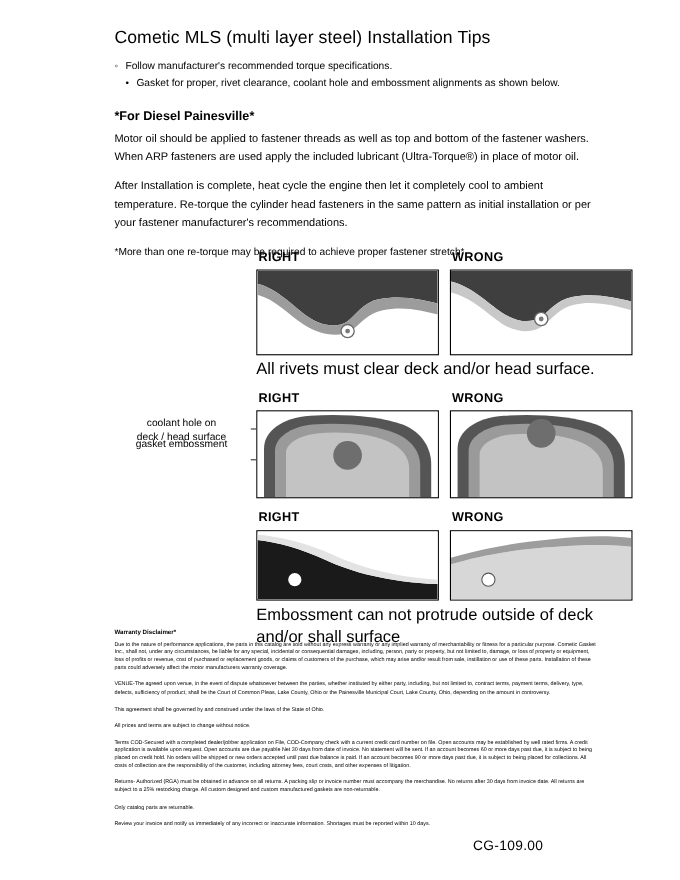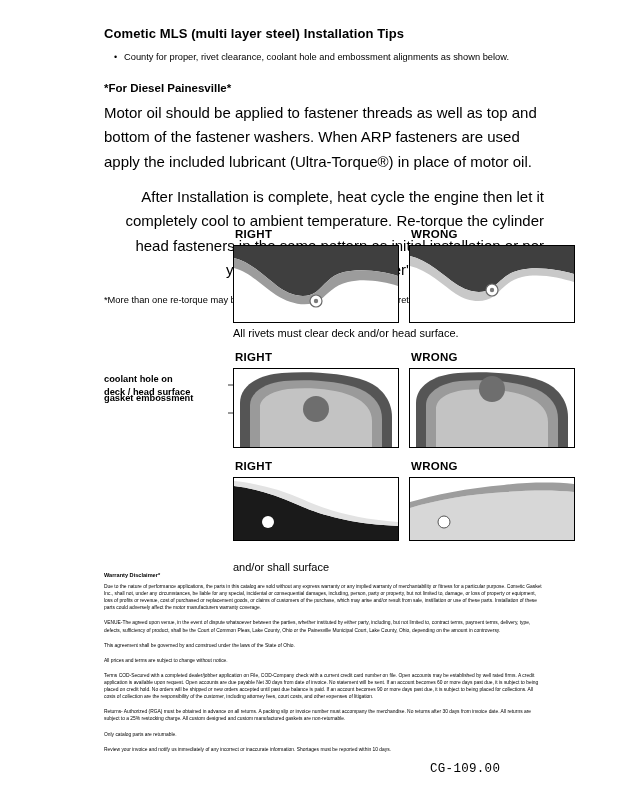--- a/index.html
+++ b/index.html
@@ -22,22 +22,22 @@
     padding: 0;
     box-sizing: border-box;
   }
   .content {
     position: absolute;
     left: 104px;
     top: 26px;
     width: 440px;
   }
   h1.title {
-    font-size: 13px;
-    font-weight: bold;
+    font-size: 16px;
+    font-weight: normal;
     margin: 0 0 9px 0;
     letter-spacing: 0.1px;
   }
   .bullet-list {
     margin: 0;
     padding: 0;
     list-style: none;
   }
   .bullet-list li {
     font-size: 9.3px;
@@ -69,27 +69,26 @@
     left: 10px;
     top: -0.5px;
     font-size: 9px;
   }
   h2.subtitle {
     font-size: 11.5px;
     font-weight: bold;
     margin: 17px 0 7px 0;
   }
   p.para {
-    font-size: 15px;
+    font-size: 10px;
     line-height: 1.62;
     margin: 0 0 11px 0;
   }
   p.para.last {
     margin-bottom: 0;
-    text-align: right;
   }
   .note {
     font-size: 9.3px;
     line-height: 1.62;
     margin: 11px 0 0 0;
   }
 
   
   .figures {
     position: absolute;
@@ -122,40 +121,39 @@
     width: 166px;
     height: 78px;
     border: 1px solid #000;
     overflow: hidden;
     background: #ffffff;
     box-sizing: border-box;
   }
   .fig-box.left { left: 129px; }
   .fig-box.right { left: 305px; }
   .fig-caption {
-    font-size: 11px;
+    font-size: 15px;
     margin: 4px 0 0 129px;
   }
   .fig-caption.two-line {
     line-height: 1.35;
   }
 
   
   .callouts {
     position: absolute;
     left: 0;
     top: 0;
     width: 129px;
   }
   .callout {
     position: absolute;
     font-size: 9.3px;
-    text-align: left;
+    text-align: center;
     line-height: 1.35;
-    font-weight: bold;
   }
 
   
   .warranty {
     position: absolute;
     left: 104px;
     top: 572px;
     width: 440px;
   }
   .warranty h3 {
@@ -168,36 +166,36 @@
     line-height: 1.45;
     margin: 0 0 8px 0;
     text-align: left;
   }
   .doc-id {
     position: absolute;
     left: 430px;
     top: 762px;
     font-size: 12.5px;
     letter-spacing: 0.3px;
-    font-family: Liberation Mono, monospace;
   }
   svg { display: block; }
 </style>
 </head>
 <body>
 
 <div class="page">
 
   <div class="content">
     <h1 class="title">Cometic MLS (multi layer steel) Installation Tips</h1>
 
     <ul class="bullet-list">
+      <li>Follow manufacturer's recommended torque specifications.</li>
     </ul>
     <ul class="sub-list">
-      <li>County for proper, rivet clearance, coolant hole and embossment alignments as shown below.</li>
+      <li>Gasket for proper, rivet clearance, coolant hole and embossment alignments as shown below.</li>
     </ul>
 
     <h2 class="subtitle">*For Diesel Painesville*</h2>
     <p class="para">Motor oil should be applied to fastener threads as well as top and bottom of the fastener washers. When ARP fasteners are used apply the included lubricant (Ultra-Torque®) in place of motor oil.</p>
     <p class="para last">After Installation is complete, heat cycle the engine then let it completely cool to ambient temperature. Re-torque the cylinder head fasteners in the same pattern as initial installation or per your fastener manufacturer's recommendations.</p>
     <p class="note">*More than one re-torque may be required to achieve proper fastener stretch*</p>
   </div>
 
   <div class="figures">
 
@@ -287,21 +285,21 @@
         <div class="fig-box right" style="height:64px;">
           <svg width="164" height="62" viewBox="0 0 164 62">
             <rect x="0" y="0" width="164" height="62" fill="#ffffff"></rect>
             <path d="M0,62 L0,30 C26,22 60,16 96,14 C122,12 146,12 164,14 L164,62 Z" fill="#d7d7d7"></path>
             <path d="M0,30 C26,22 60,16 96,14 C122,12 146,12 164,14 L164,6 C144,4 120,4 94,7 C58,10 24,17 0,24 Z" fill="#9d9d9d"></path>
             <circle cx="34" cy="44" r="6" fill="#ffffff" stroke="#555" stroke-width="1"></circle>
           </svg>
         </div>
       </div>
       <div class="fig-caption two-line">
-        <br>
+        <span>Embossment can not protrude outside of deck</span><br>
         <span>and/or shall surface</span>
       </div>
     </div>
 
   </div>
 
   <div class="warranty">
     <h3>Warranty Disclaimer*</h3>
     <p>Due to the nature of performance applications, the parts in this catalog are sold without any express warranty or any implied warranty of merchantability or fitness for a particular purpose.  Cometic Gasket Inc., shall not, under any circumstances, be liable for any special, incidental or consequential damages, including, person, party or property, but not limited to, damage, or loss of property or equipment, loss of profits or revenue, cost of purchased or replacement goods, or claims of customers of the purchase, which may arise and/or result from sale, instillation or use of these parts.  Installation of these parts could adversely affect the motor manufacturers warranty coverage.</p>
     <p>VENUE-The agreed upon venue, in the event of dispute whatsoever between the parties, whether instituted by either party, including, but not limited to, contract terms, payment terms, delivery, type, defects, sufficiency of product, shall be the Court of Common Pleas, Lake County, Ohio or the Painesville Municipal Court, Lake County, Ohio, depending on the amount in controversy.</p>

